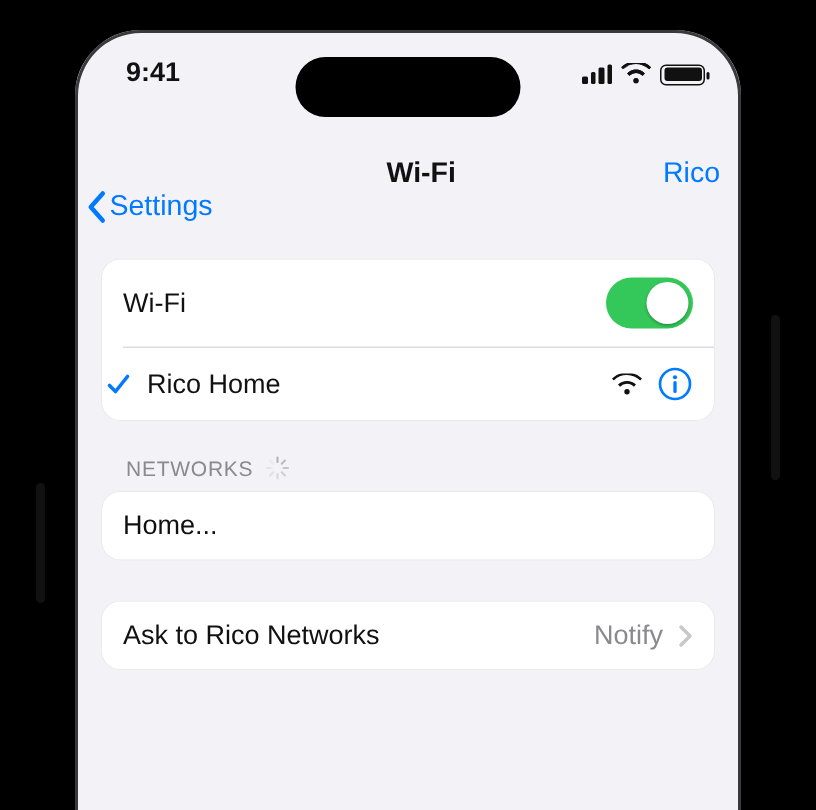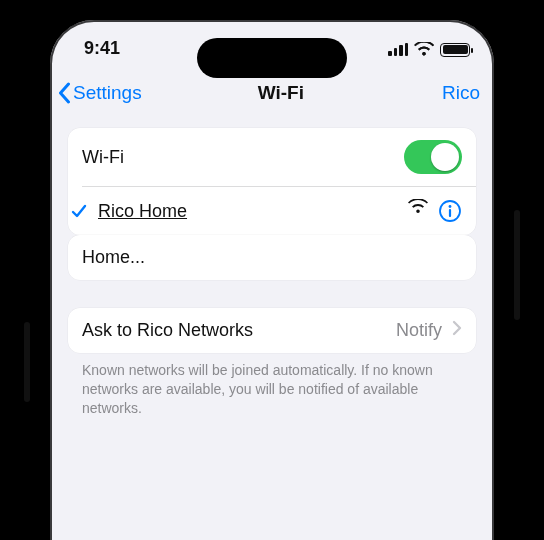--- a/index.html
+++ b/index.html
@@ -30,39 +30,39 @@
   .status-bar {
     display:flex; align-items:flex-start; justify-content:space-between;
     padding:18px 24px 0 34px; height:56px; font-size:18px; font-weight:600; color:#111;
   }
   .status-right { display:flex; align-items:center; gap:6px; margin-top:4px; }
 
   .nav {
     display:flex; align-items:center; justify-content:space-between;
     padding:6px 14px 14px 8px;
   }
-  .nav .back { display:flex; align-items:center; color:#007aff; font-size:19px; }
+  .nav .back { display:flex; align-items:center; color:#007aff; font-size:19px;margin-top:45px; }
   .nav .title { font-size:19px; font-weight:600; color:#111; flex:1; text-align:center; }
   .nav .edit  { color:#007aff; font-size:19px; text-align:right; min-width:60px; }
   .chev { width:13px; height:22px; margin-right:2px; }
 
   .content { padding: 10px 18px 0 18px; }
 
   .group {
     background:#fff; border-radius:12px;
     box-shadow: 0 0 0 0.5px rgba(0,0,0,0.05);
     overflow:hidden;
   }
   .row {
     display:flex; align-items:center; justify-content:space-between;
     padding:12px 14px; font-size:18px; color:#111;
   }
   .row2-wrap { border-top:1px solid rgba(60,60,67,0.18); margin-left:14px; }
   .row-inner { display:flex; align-items:center; gap:10px; }
-  .row-right { display:flex; gap:10px; }
+  .row-right { display:flex; align-items:center; gap:10px; }
 
   .toggle {
     width:58px; height:34px; border-radius:17px; background:#34c759; position:relative;
   }
   .toggle .knob {
     position:absolute; right:3px; top:3px; width:28px; height:28px; border-radius:14px; background:#fff;
     box-shadow:0 1px 2px rgba(0,0,0,0.3);
   }
 
   .section-header {
@@ -133,41 +133,56 @@
 
     <div class="content">
       <div class="group">
         <div class="row">
           <span>Wi-Fi</span>
           <div class="toggle">
               <div class="knob"></div>
             </div>
         </div>
         <div class="row2-wrap">
-          <div class="row" style="margin-left:0;padding-left:0;text-decoration:underline;">
+          <div class="row" style="margin-left:0;padding-left:0;">
             <div class="row-inner">
               <svg class="check-ic" viewBox="0 0 18 18" style="margin-left:-12px">
                 <polyline points="3,10 7,14 15,4" fill="none" stroke="#007aff" stroke-width="2.4" stroke-linecap="round" stroke-linejoin="round"></polyline>
               </svg>
               <span>Rico Home</span>
             </div>
             <div class="row-right">
               <svg class="wifi-glyph" viewBox="0 0 20 15">
                 <path d="M10 14a1.8 1.8 0 1 0 0-3.6A1.8 1.8 0 0 0 10 14zM5.4 8.8A6.5 6.5 0 0 1 10 6.9c1.8 0 3.4.7 4.6 1.9l1.4-1.4A8.4 8.4 0 0 0 10 5a8.4 8.4 0 0 0-6 2.4l1.4 1.4zM1.2 4.6A12.4 12.4 0 0 1 10 1c3.4 0 6.5 1.4 8.8 3.6L20 3.4A14 14 0 0 0 10-.7 14 14 0 0 0 0 3.4l1.2 1.2z" fill="#111"></path>
               </svg>
               <svg class="info-ic" viewBox="0 0 24 24">
                 <circle cx="12" cy="12" r="10" fill="none" stroke="#007aff" stroke-width="1.8"></circle>
                 <circle cx="12" cy="7.5" r="1.4" fill="#007aff"></circle>
                 <rect x="10.9" y="10" width="2.2" height="8" rx="1" fill="#007aff"></rect>
               </svg>
             </div>
           </div>
         </div>
       </div>
 
+      <div class="section-header">
+        <span>NETWORKS</span>
+        <svg class="spinner" viewBox="0 0 16 16">
+          <g stroke="#8a8a8e" stroke-width="1.4" stroke-linecap="round">
+            <line x1="8" y1="1" x2="8" y2="4" opacity="1"></line>
+            <line x1="12.95" y1="3.05" x2="10.83" y2="5.17" opacity=".85"></line>
+            <line x1="15" y1="8" x2="12" y2="8" opacity=".7"></line>
+            <line x1="12.95" y1="12.95" x2="10.83" y2="10.83" opacity=".55"></line>
+            <line x1="8" y1="15" x2="8" y2="12" opacity=".4"></line>
+            <line x1="3.05" y1="12.95" x2="5.17" y2="10.83" opacity=".3"></line>
+            <line x1="1" y1="8" x2="4" y2="8" opacity=".2"></line>
+            <line x1="3.05" y1="3.05" x2="5.17" y2="5.17" opacity=".15"></line>
+          </g>
+        </svg>
+      </div>
 
       <div class="group">
         <div class="row">
           <span>Home...</span>
         </div>
       </div>
 
       <div style="height:28px"></div>
 
       <div class="group">
@@ -175,16 +190,15 @@
           <span>Ask to Rico Networks</span>
           <div class="row-right">
             <span class="value-gray">Notify</span>
             <svg width="10" height="16" viewBox="0 0 10 16" class="chev-gray">
               <polyline points="2,2 8,8 2,14" fill="none" stroke="#c7c7cc" stroke-width="2.3" stroke-linecap="round" stroke-linejoin="round"></polyline>
             </svg>
           </div>
         </div>
       </div>
 
-      <div class="footnote">Known networks will be joined automatically. If no known networks are available, you will be notified of available networks.</div>
     </div>
   </div>
 </div>
 
 </body></html>

